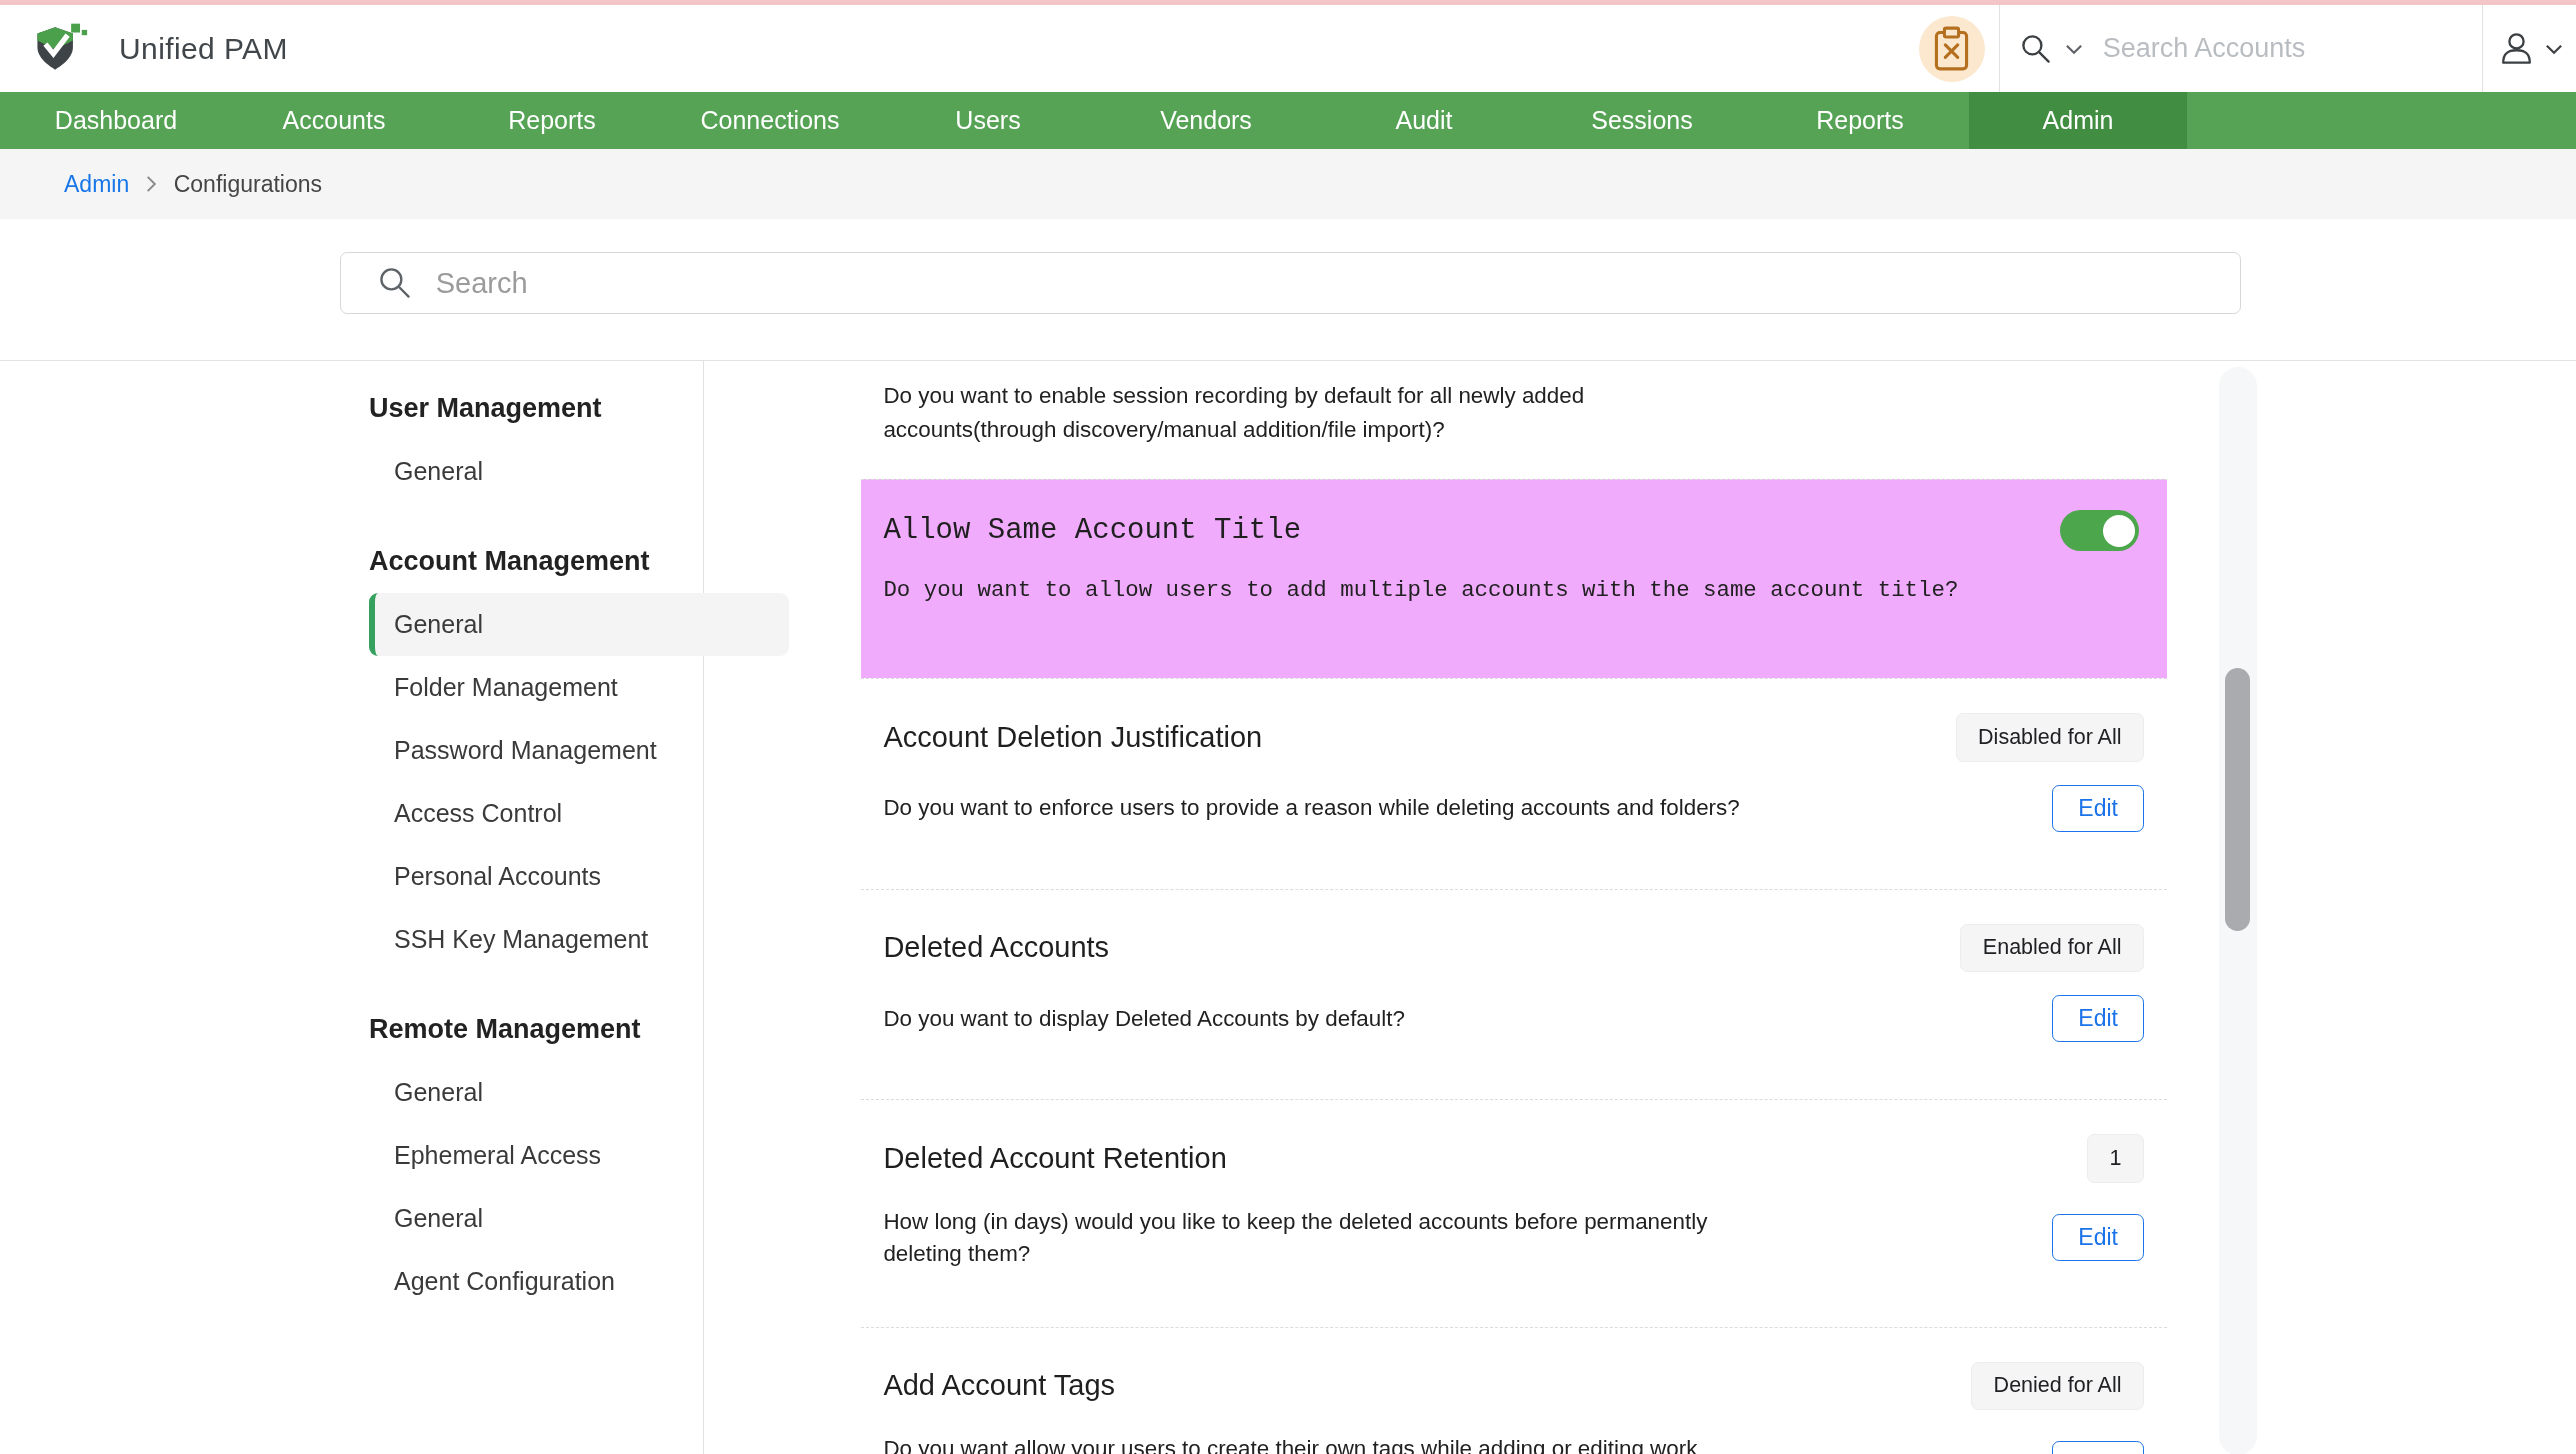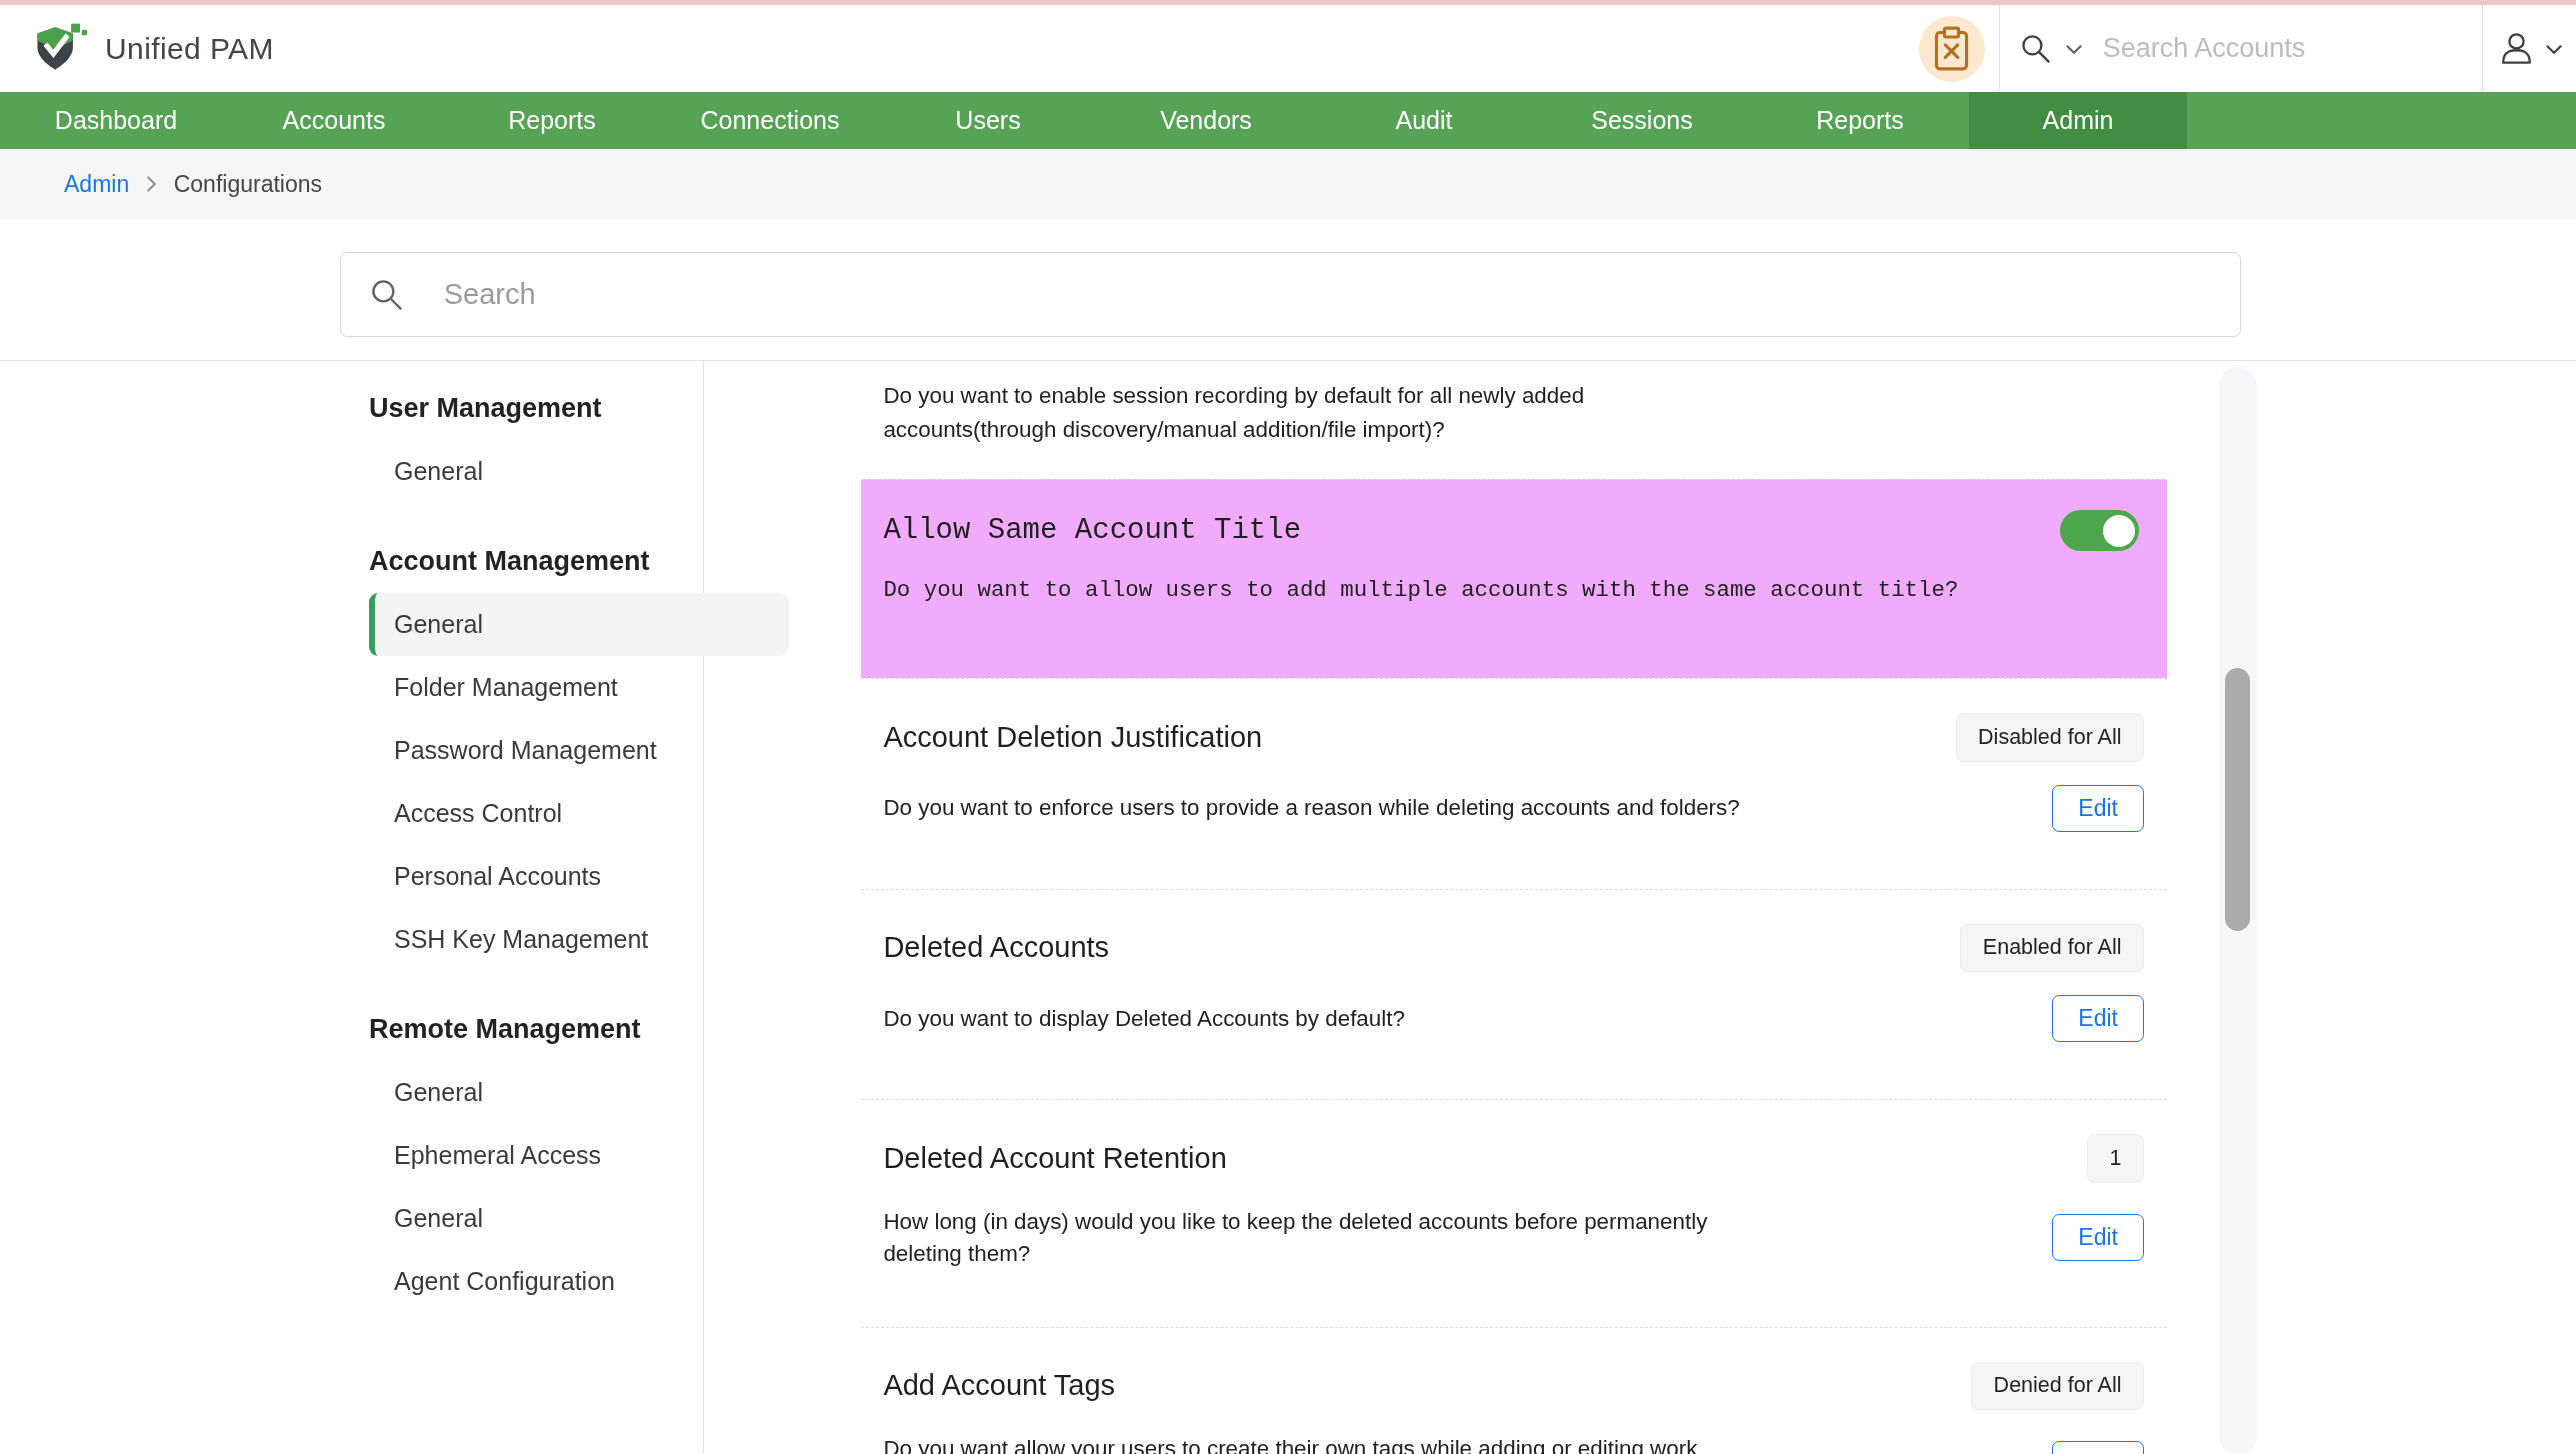--- a/index.html
+++ b/index.html
@@ -4,41 +4,41 @@
 <style>
   html,body{margin:0;padding:0;}
   body{
     width:2576px;height:1454px;overflow:hidden;background:#fff;
     font-family:"Liberation Sans","DejaVu Sans",sans-serif;color:#1f1f1f;
     position:relative;
   }
   .topline{height:5.4px;background:#f2c6c6;}
   
   .hdr{height:87px;background:#fff;position:relative;display:flex;align-items:center;}
-  .brand{display:flex;align-items:center;margin-left:32px;gap:16px;}
+  .brand{display:flex;align-items:center;margin-left:32px;gap:30px;}
   .brand-name{font-size:30px;color:#41464b;letter-spacing:0.4px;}
   .hdr-right{position:absolute;right:0;top:0;height:87px;display:flex;align-items:center;}
   .task-badge{width:66px;height:66px;border-radius:50%;background:#fbe8cf;display:flex;align-items:center;justify-content:center;margin-right:14.3px;cursor:pointer;}
   .vdiv{width:0.9px;height:87px;background:#e2e2e2;}
   .hdr-search{width:482px;height:87px;display:flex;align-items:center;padding-left:18px;box-sizing:border-box;gap:10.7px;}
   .hdr-search input{border:0;outline:none;font-size:27px;color:#3c4043;width:322px;font-family:inherit;margin-left:7.2px;}
   .hdr-search input::placeholder{color:#b9bdc1;}
   .user-menu{width:93px;display:flex;align-items:center;justify-content:center;gap:9px;cursor:pointer;}
   
   .nav{height:57px;background:#56a356;display:flex;align-items:stretch;padding-left:7px;}
   .nav-item{width:218px;display:flex;align-items:center;justify-content:center;color:#fff;font-size:25px;cursor:pointer;}
   .nav-item.active{background:#418d41;}
   
   .crumbs{height:70px;background:#f5f5f6;display:flex;align-items:center;padding-left:64px;}
   .crumb-link{color:#1877e8;font-size:23px;text-decoration:none;cursor:pointer;}
   .crumb-sep{margin:0 16px;}
   .crumb-cur{color:#454545;font-size:23px;}
   
   .searchbar-panel{height:141px;background:#fff;border-bottom:0.9px solid #e2e2e2;position:relative;}
-  .searchbox{position:absolute;left:340px;right:335px;top:33px;height:85px;border:0.9px solid #d6d6d6;border-radius:7.2px;display:flex;align-items:center;padding-left:27px;box-sizing:border-box;background:#fff;gap:16px;}
+  .searchbox{position:absolute;left:340px;right:335px;top:33px;height:62px;border:0.9px solid #d6d6d6;border-radius:7.2px;display:flex;align-items:center;padding-left:35px;box-sizing:border-box;background:#fff;}
   .searchbox input{border:0;outline:none;font-size:29px;color:#3c4043;flex:1;font-family:inherit;margin-left:19.7px;}
   .searchbox input::placeholder{color:#9b9b9b;}
   
   .main{position:relative;height:1094px;background:#fff;}
   .sidebar{position:absolute;left:0;top:0;bottom:0;width:704px;border-right:0.9px solid #e2e2e2;box-sizing:border-box;padding:16px 0 0 369px;}
   .side-row{height:63px;display:flex;align-items:center;width:420px;box-sizing:border-box;}
   .side-heading{font-size:27px;font-weight:bold;color:#222;}
   .side-sec{margin-top:27px;}
   .side-item{font-size:25px;color:#3a3a3a;padding-left:25px;cursor:pointer;border-radius:9px;}
   .side-item.selected{background:#f4f4f5;border-left:6.3px solid #36a05e;padding-left:19px;}

